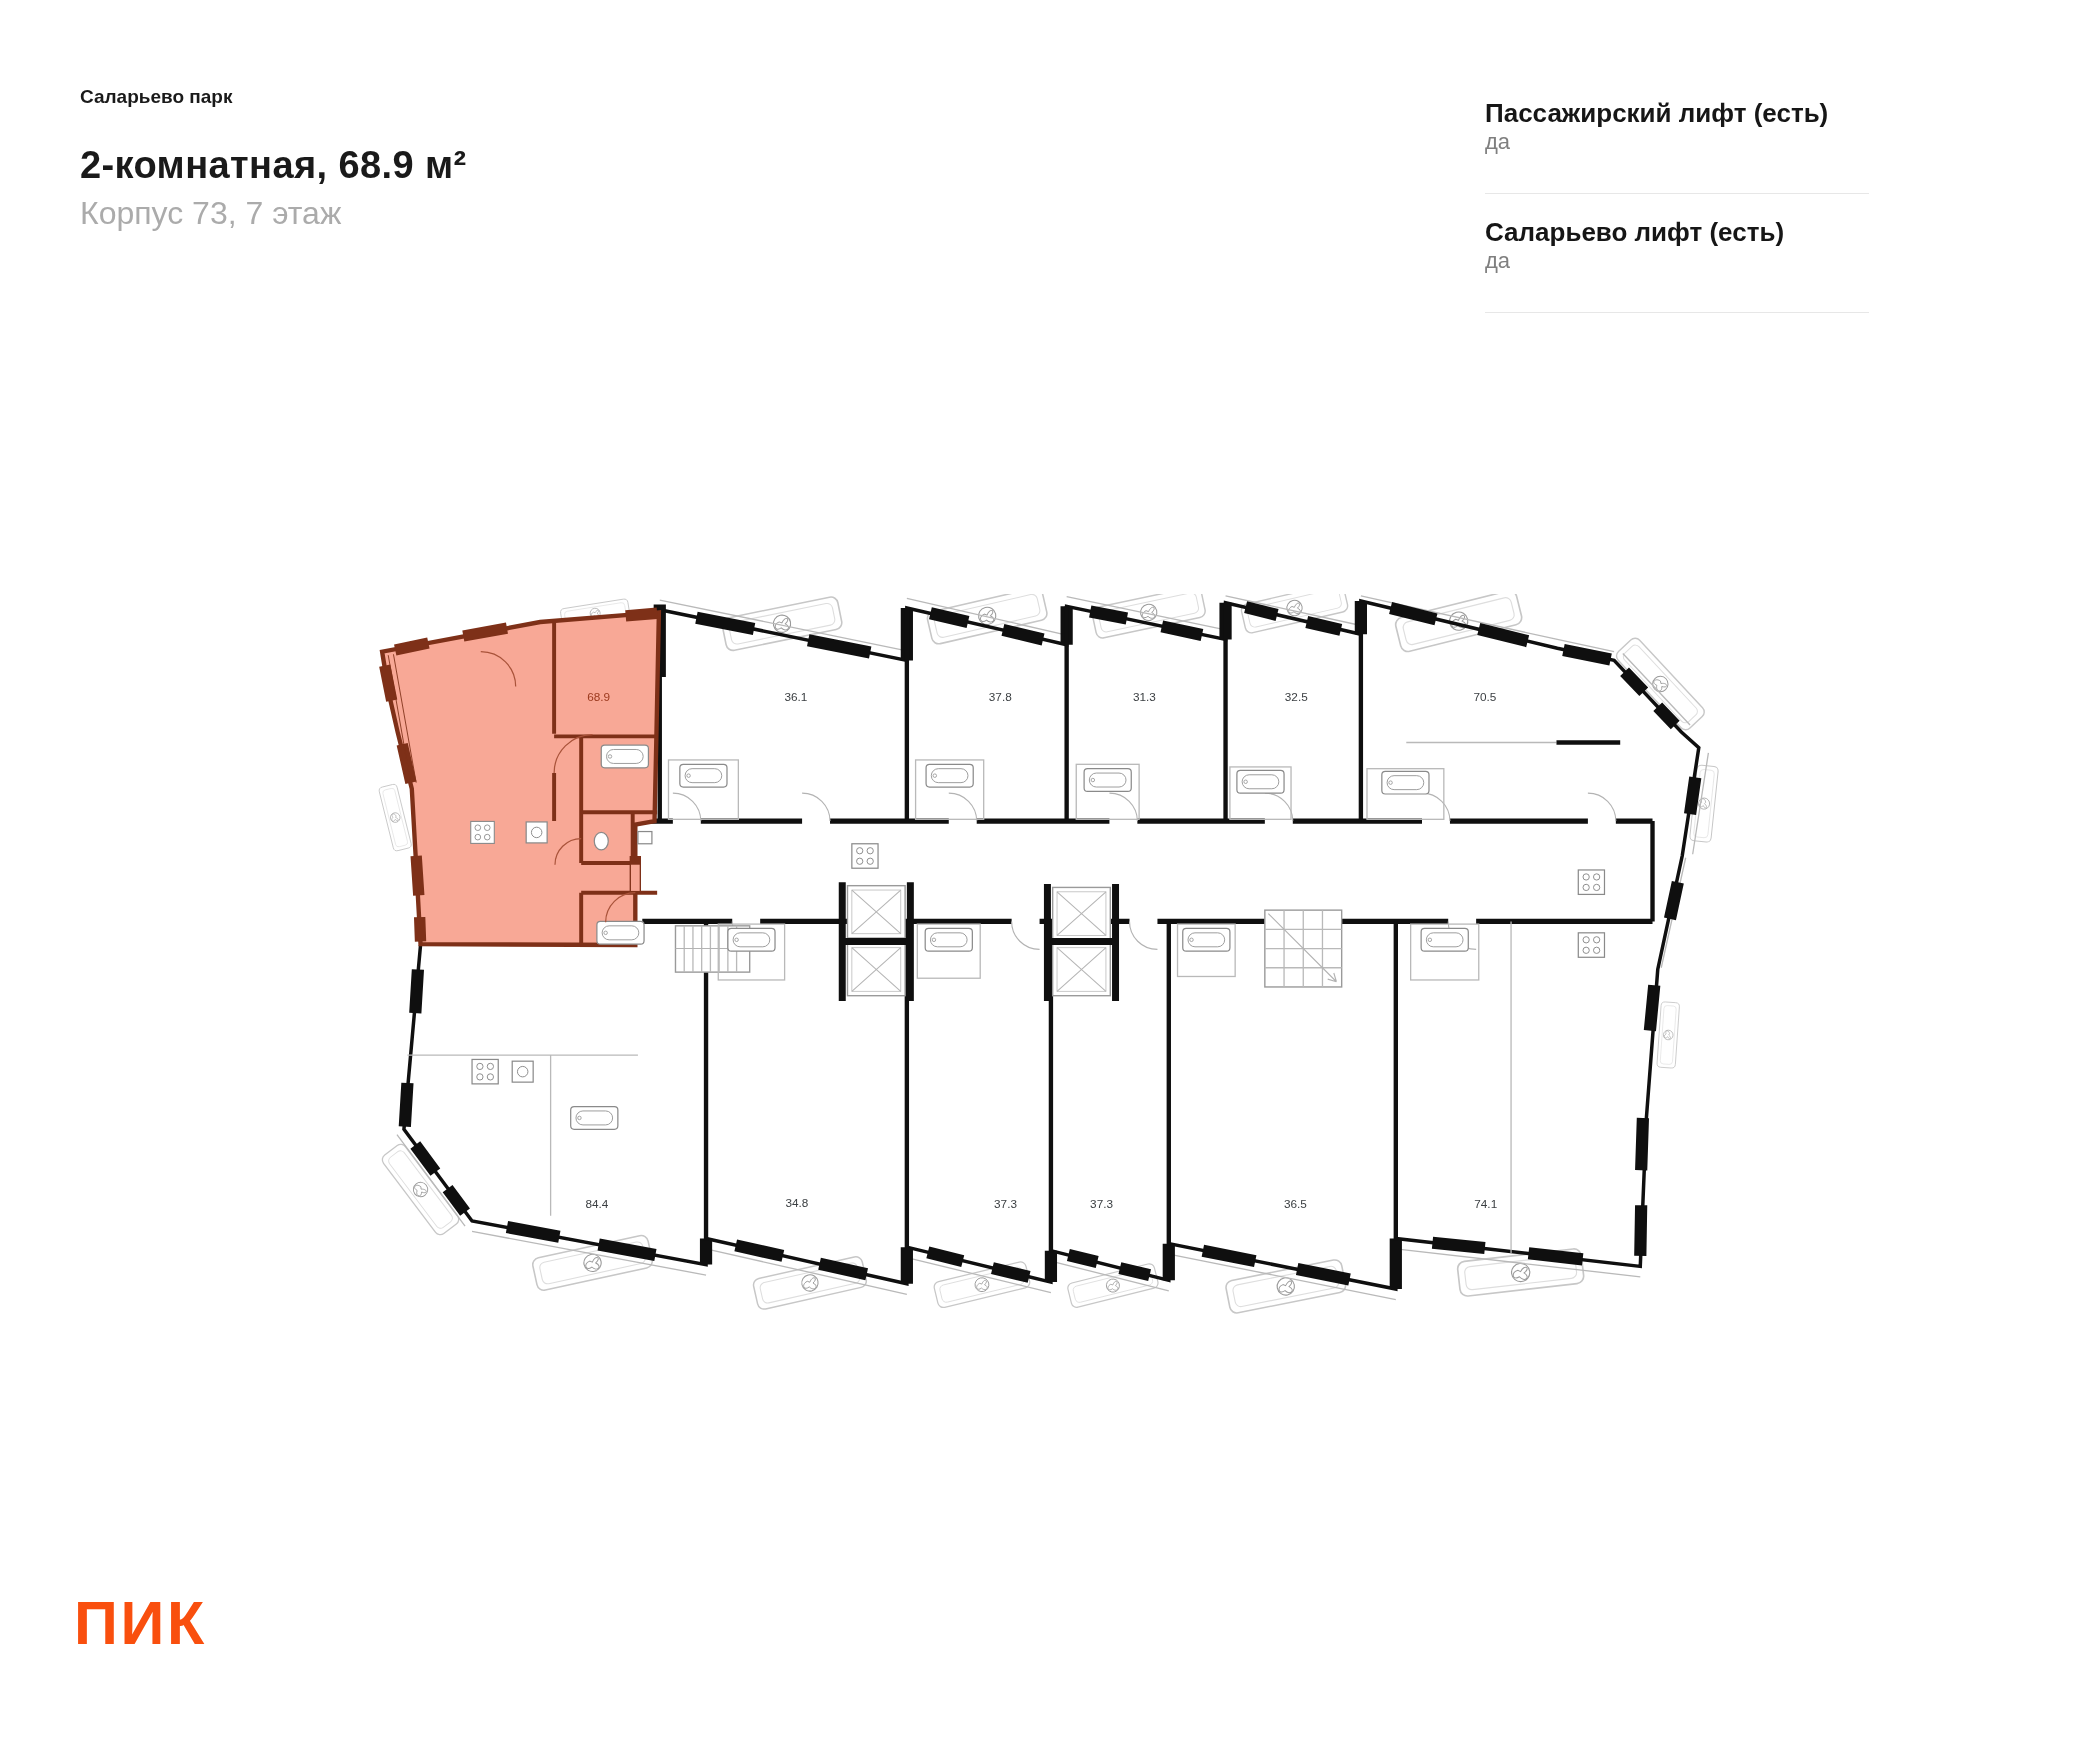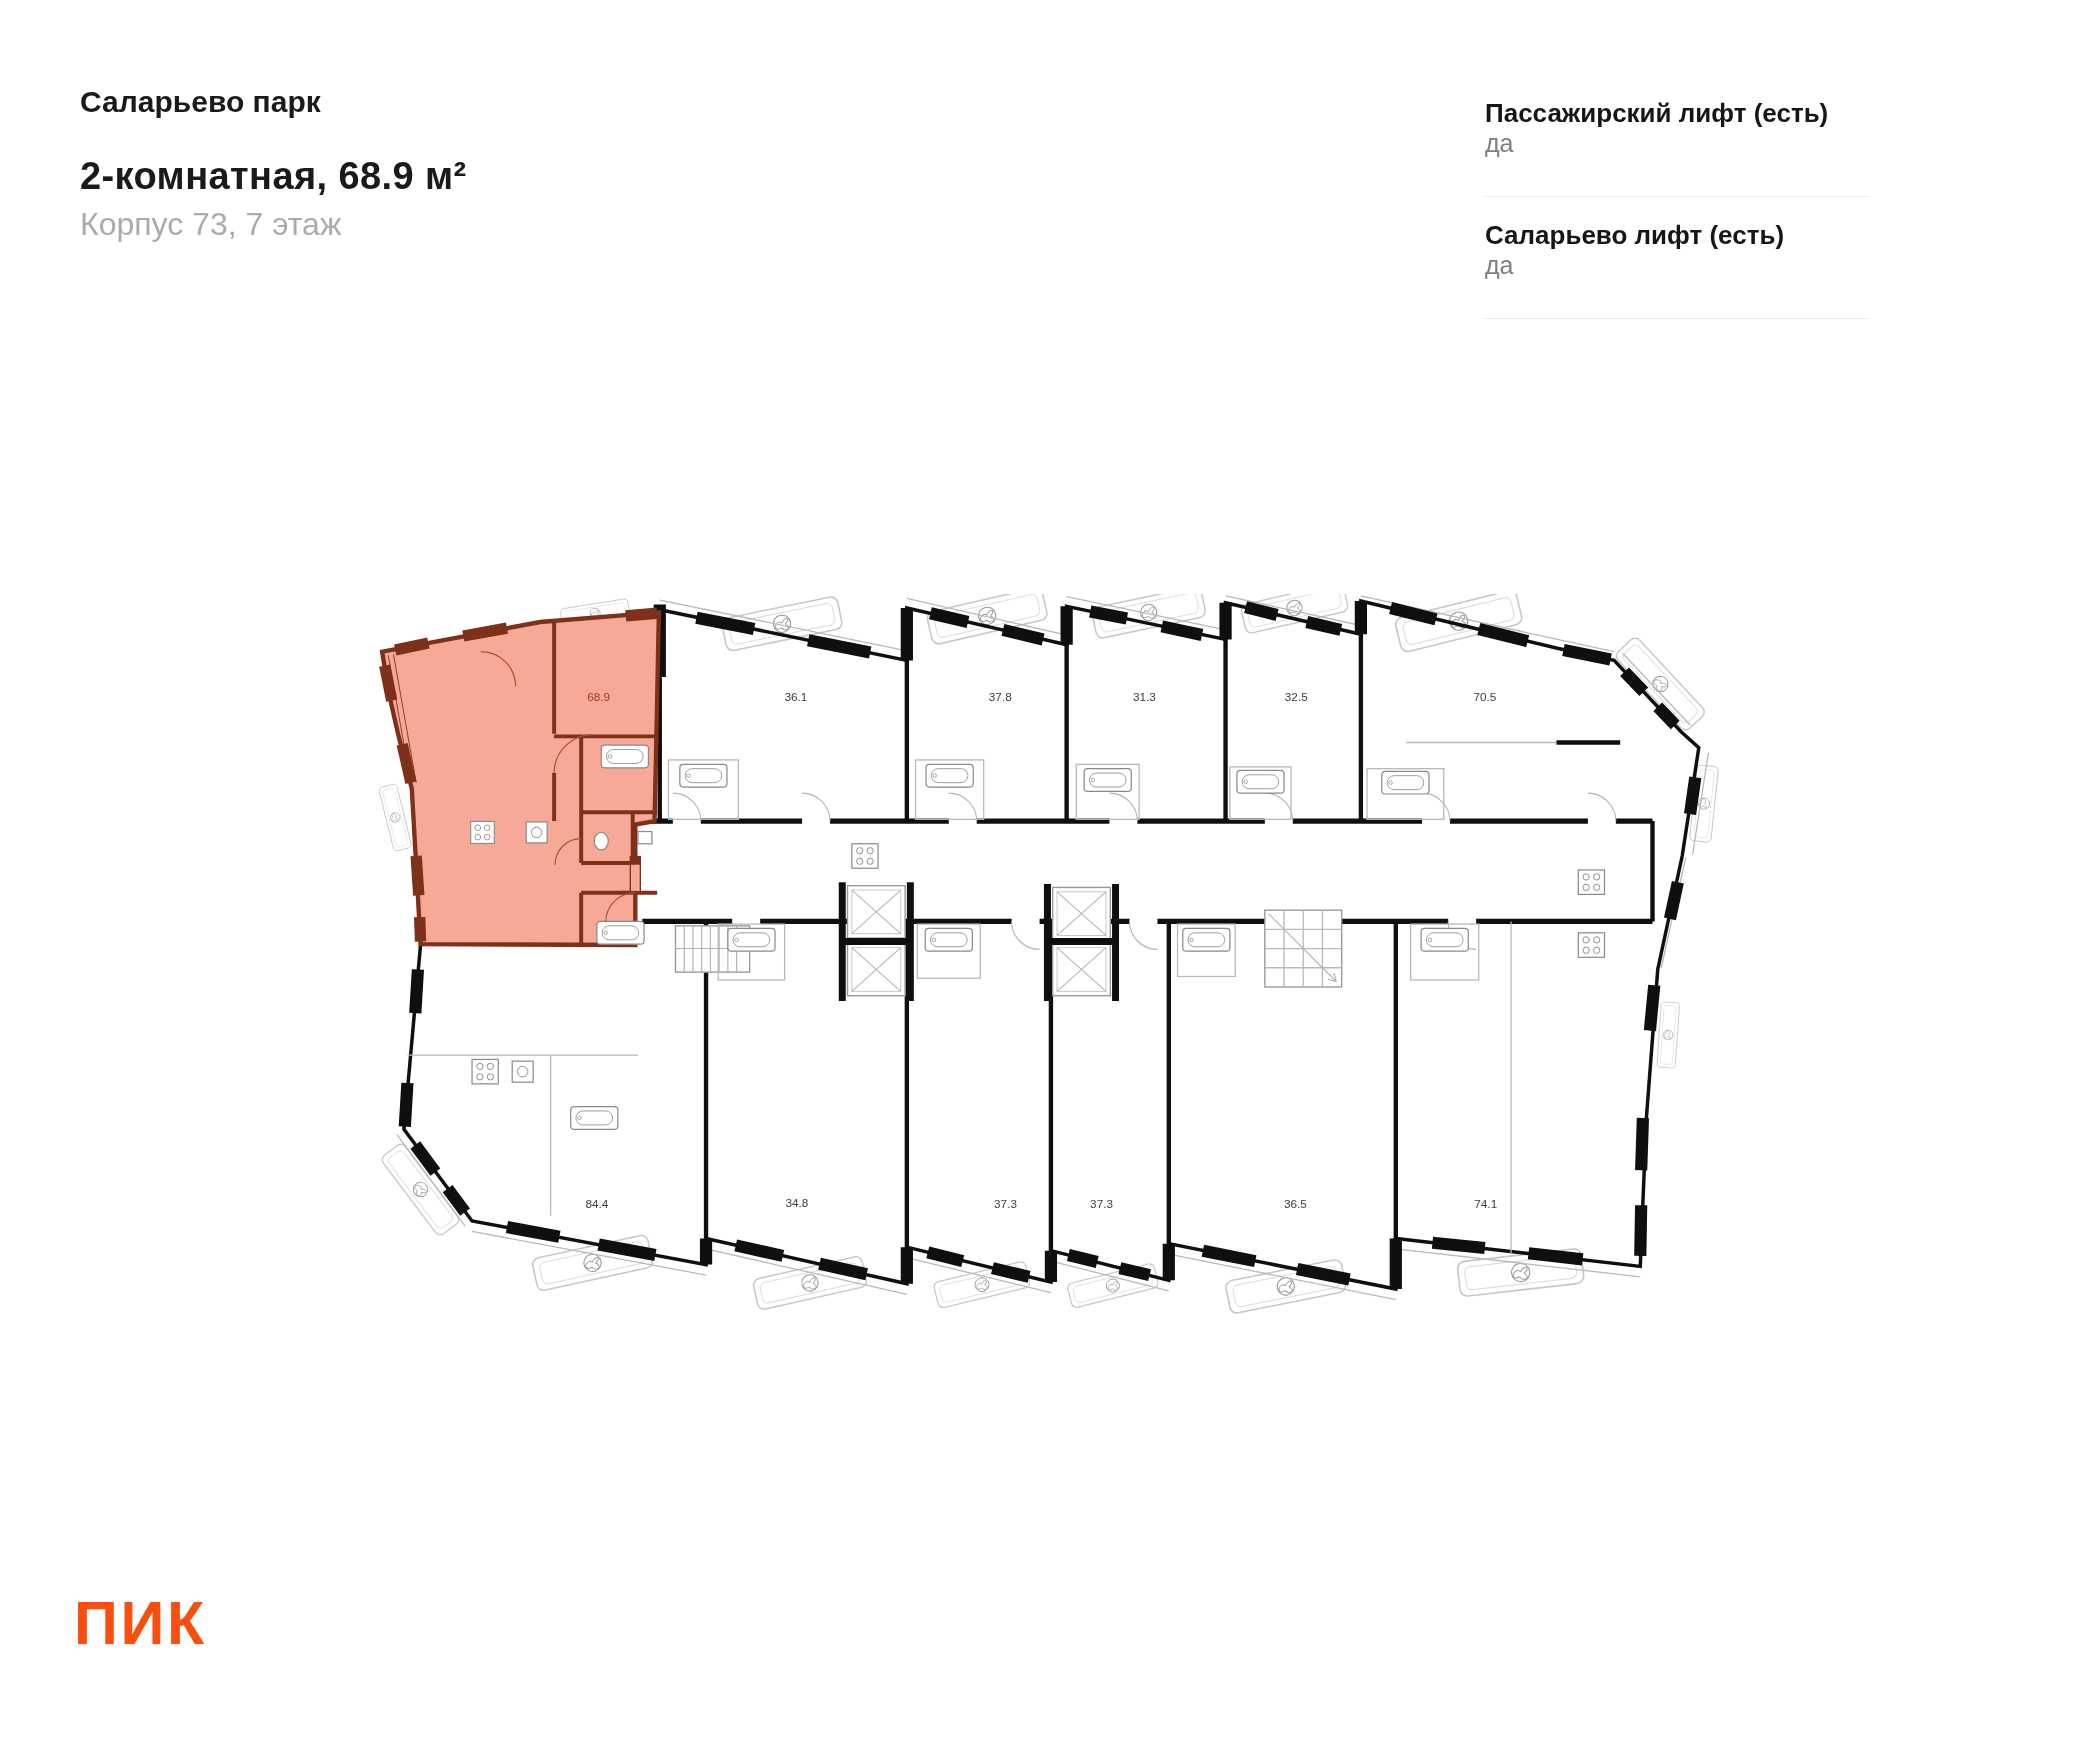--- a/index.html
+++ b/index.html
@@ -1,28 +1,28 @@
 <!DOCTYPE html>
 <html style="font-size:14px"><head>
 <meta charset="utf-8">
 <style>
   html,body{margin:0;padding:0;background:#fff;}
   .canvas{position:relative;width:2096px;height:1747px;background:#ffffff;
           font-family:"Liberation Sans",sans-serif;overflow:hidden;}
   
   .hdr{position:absolute;left:80px;top:87px;}
-  .hdr .project{font-size:30px;font-weight:bold;color:#1a1a1a;line-height:1;}
+  .hdr .project{font-size:19px;font-weight:bold;color:#1a1a1a;line-height:1;}
   .hdr .title{font-size:38px;font-weight:bold;color:#1a1a1a;line-height:1;margin-top:40px;letter-spacing:0.4px;text-align:right;}
   .hdr .subtitle{font-size:32px;color:#ababab;line-height:1;margin-top:13px;}
   
   .lifts{position:absolute;left:1485px;top:75px;width:384px;}
   .lift-row{display:flex;justify-content:space-between;align-items:flex-start;
             padding:23px 0 38px 0;border-bottom:1.7px solid #e7e7e7;flex-direction:column;}
   .lift-row .lbl{font-size:26px;font-weight:bold;color:#161616;}
-  .lift-row .val{font-size:25px;color:#7f7f7f;}
+  .lift-row .val{font-size:22px;color:#7f7f7f;}
   
   .logo{position:absolute;left:74px;top:1593px;font-size:61px;font-weight:bold;
         color:#f94f0e;letter-spacing:2.6px;line-height:1;}
   
   .plan{position:absolute;left:376px;top:594px;}
   .plan text{font-size:13.5px;fill:#3c4043;text-anchor:middle;}
   .plan text.hl{fill:#9c3a1e;}
   .wall{stroke:#0f0f0f;fill:none;}
   .thin{stroke:#b9b9b9;stroke-width:1.5;fill:none;}
   .fix{stroke:#8a8a8a;stroke-width:1.4;fill:#fff;}

